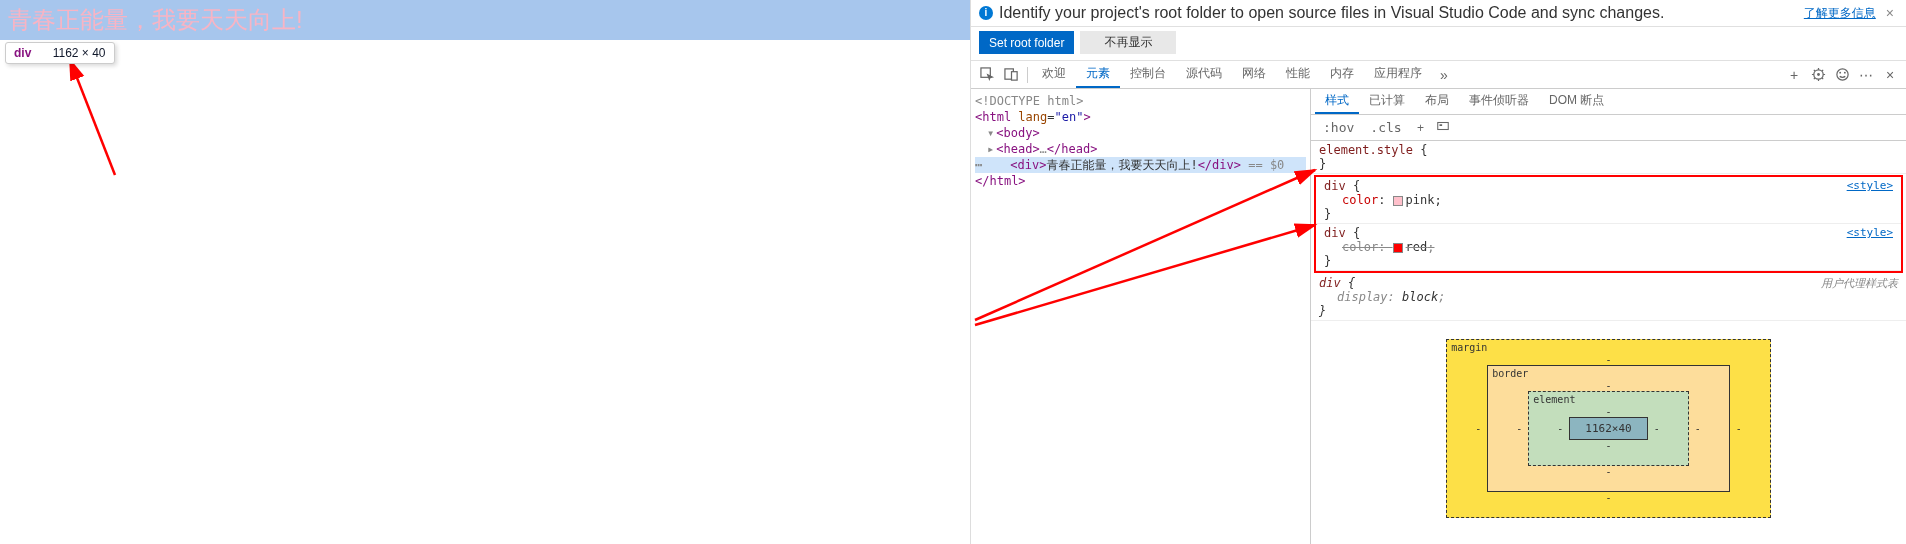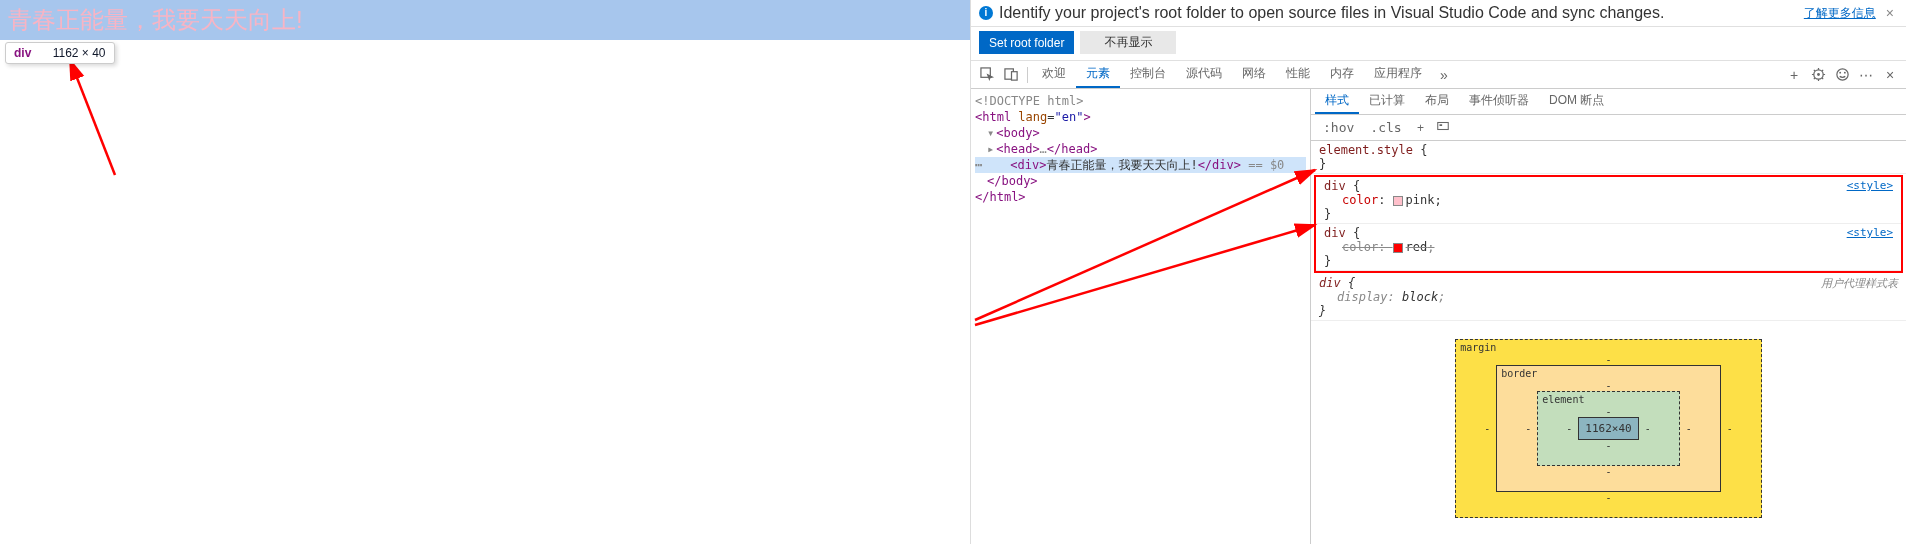--- a/index.html
+++ b/index.html
@@ -72,21 +72,21 @@
     .style-link { position: absolute; right: 8px; top: 2px; color: #0068c6; text-decoration: underline; font-size: 11px; cursor: pointer; }
     .rule-gray { color: #888; font-style: italic; }
     .rule-gray .prop-name { color: #888; }
     .ua-label { position: absolute; right: 8px; top: 2px; color: #888; font-size: 11px; font-style: italic; }
     .red-box { border: 2.5px solid #ff0000; margin: 1px 3px; }
     
     .box-model { display: flex; justify-content: center; padding: 18px 10px; }
     .bm-margin { background: #fde047; border: 1px dashed #333; padding: 14px 28px; position: relative; text-align: center; font-size: 10px; }
     .bm-border { background: #fddd9b; border: 1px solid #333; padding: 14px 28px; position: relative; }
     .bm-padding { background: #c3debc; border: 1px dashed #333; padding: 14px 28px; position: relative; }
-    .bm-content { background: #8cb5c0; border: 1px solid #333; padding: 4px 6px; color: #333; font-size: 11px; white-space: nowrap; }
+    .bm-content { background: #8cb5c0; border: 1px solid #333; padding: 4px 15px; color: #333; font-size: 11px; white-space: nowrap; }
     .bm-label { position: absolute; left: 4px; top: 2px; font-size: 10px; color: #333; font-style: normal; }
     .dash { font-size: 10px; color: #333; }
     
     svg.arrow { position: absolute; overflow: visible; z-index: 5; }
   </style>
 </head>
 <body>
 
 <div class="container">
   <div class="left-pane">
@@ -161,21 +161,20 @@
       <span class="tab-icon">×</span>
     </div>
 
     <div class="devtools-main">
       <div class="elements-panel">
         <div class="dom-line"><span class="gray">&lt;!DOCTYPE html&gt;</span></div>
         <div class="dom-line"><span class="tag-bracket">&lt;</span><span class="tag-open">html </span><span class="attr-name">lang</span><span>=</span><span class="attr-val">"en"</span><span class="tag-bracket">&gt;</span></div>
         <div class="dom-line"><span class="indent i1"></span><span class="tri">▾</span><span class="tag-bracket">&lt;</span><span class="tag-open">body</span><span class="tag-bracket">&gt;</span></div>
         <div class="dom-line"><span class="indent i1"></span><span class="tri">▸</span><span class="tag-bracket">&lt;</span><span class="tag-open">head</span><span class="tag-bracket">&gt;</span><span class="gray">…</span><span class="tag-bracket">&lt;/</span><span class="tag-close">head</span><span class="tag-bracket">&gt;</span></div>
         <div class="dom-line dom-selected"><span class="elldots">⋯</span><span class="indent i2"></span><span class="tag-bracket">&lt;</span><span class="tag-open">div</span><span class="tag-bracket">&gt;</span><span class="dom-text">青春正能量，我要天天向上!</span><span class="tag-bracket">&lt;/</span><span class="tag-close">div</span><span class="tag-bracket">&gt;</span><span class="gray"> == $0</span></div>
-        <div class="dom-line"><span class="indent i1"></span><span class="tag-bracket">&lt;/</span><span class="tag-close">body</span><span class="tag-bracket">&gt;</span></div>
         <div class="dom-line"><span class="tag-bracket">&lt;/</span><span class="tag-close">html</span><span class="tag-bracket">&gt;</span></div>
       </div>
 
       <div class="styles-panel">
         <div class="sub-tabs">
           <span class="sub-tab active">样式</span>
           <span class="sub-tab">已计算</span>
           <span class="sub-tab">布局</span>
           <span class="sub-tab">事件侦听器</span>
           <span class="sub-tab">DOM 断点</span>

